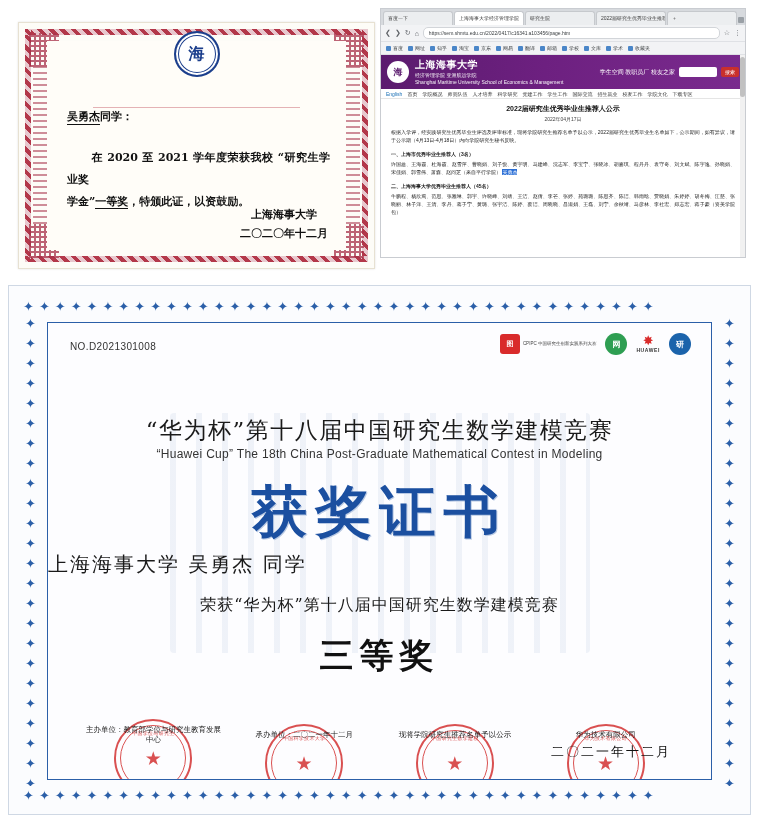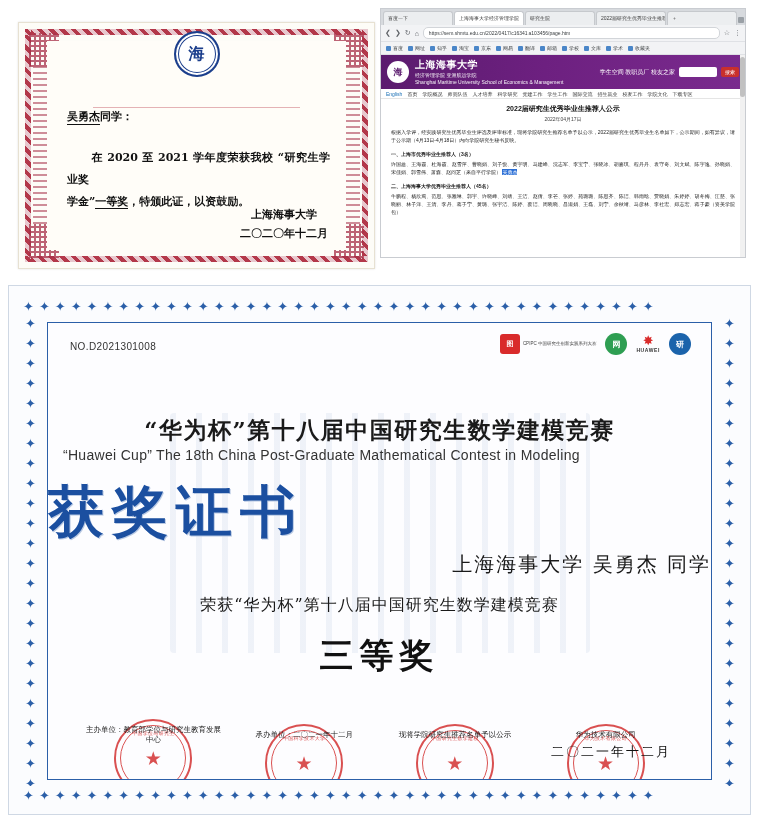--- a/index.html
+++ b/index.html
@@ -205,30 +205,30 @@
     width:22px;height:22px;border-radius:50%;display:flex;align-items:center;justify-content:center;
     font-size:8px;color:#fff;font-weight:bold;
   }
   #cert2 .lg-green{background:#2e9e52;}
   #cert2 .lg-blue{background:#1b63ab;}
   #cert2 .logo-huawei{display:flex;flex-direction:column;align-items:center;gap:1px;}
   #cert2 .logo-huawei .petal{font-size:13px;color:#d92b2b;line-height:11px;}
   #cert2 .logo-huawei .name{font-size:5px;color:#333;letter-spacing:.6px;font-weight:bold;}
 
   #cert2 .t1{position:absolute;left:0;right:0;top:58px;text-align:center;font-size:21px;font-weight:bold;color:#1a1a1a;letter-spacing:2px;font-family:"DejaVu Serif", serif;}
-  #cert2 .t2{position:absolute;left:0;right:0;top:92px;text-align:center;font-size:23px;font-weight:bold;color:#1a1a1a;letter-spacing:1.5px;font-family:"DejaVu Serif", serif;}
-  #cert2 .t3{position:absolute;left:15px;right:0;top:124px;text-align:left;font-size:14px;color:#333;letter-spacing:.3px;}
+  #cert2 .t2{position:absolute;left:0;right:0;top:92px;text-align:center;font-size:23px;font-weight:normal;color:#1a1a1a;letter-spacing:1.5px;font-family:"DejaVu Serif", serif;}
+  #cert2 .t3{position:absolute;left:0;right:0;top:124px;text-align:center;font-size:12px;color:#333;letter-spacing:.3px;}
   #cert2 .big{
-    position:absolute;left:0;right:0;top:152px;
+    position:absolute;left:0;right:0;top:152px;text-align:center;
     font-size:56px;font-weight:bold;color:#1b4fa0;letter-spacing:8px;
     font-family:"DejaVu Serif", serif;
     text-shadow:1px 1px 0 #b9c9e3;
   }
   #cert2 .name-line{
-    position:absolute;left:0;right:0;top:228px;text-align:right;font-size:20px;color:#1a1a1a;letter-spacing:2px;
+    position:absolute;left:0;right:0;top:228px;text-align:left;font-size:20px;color:#1a1a1a;letter-spacing:2px;
     font-family:"DejaVu Serif", serif;
   }
   #cert2 .award-line{
     position:absolute;left:0;right:0;top:272px;text-align:center;font-size:16px;color:#1a1a1a;letter-spacing:1px;
     font-family:"DejaVu Serif", serif;
   }
   #cert2 .prize{
     position:absolute;left:0;right:0;top:310px;text-align:center;font-size:34px;font-weight:bold;color:#111;letter-spacing:6px;
     font-family:"DejaVu Serif", serif;
   }

